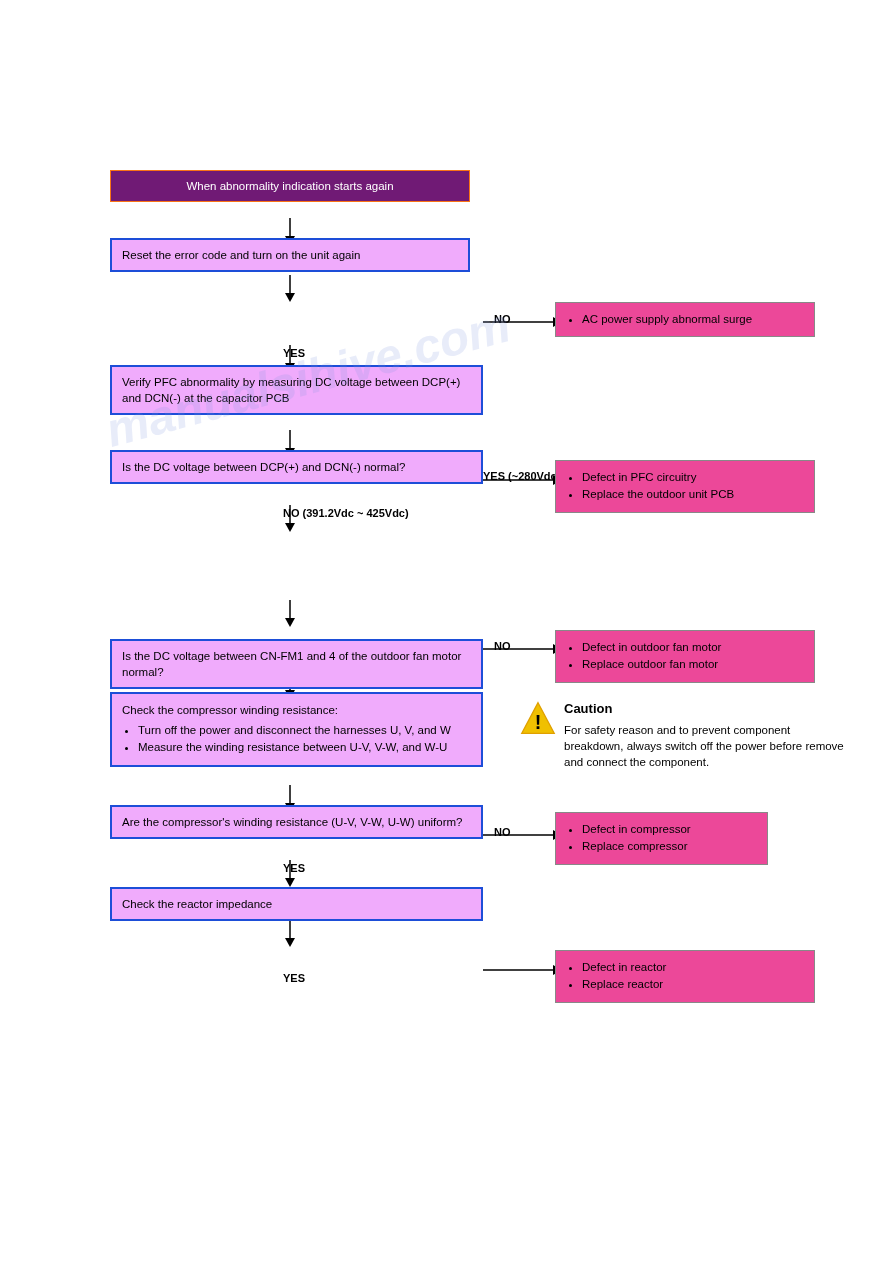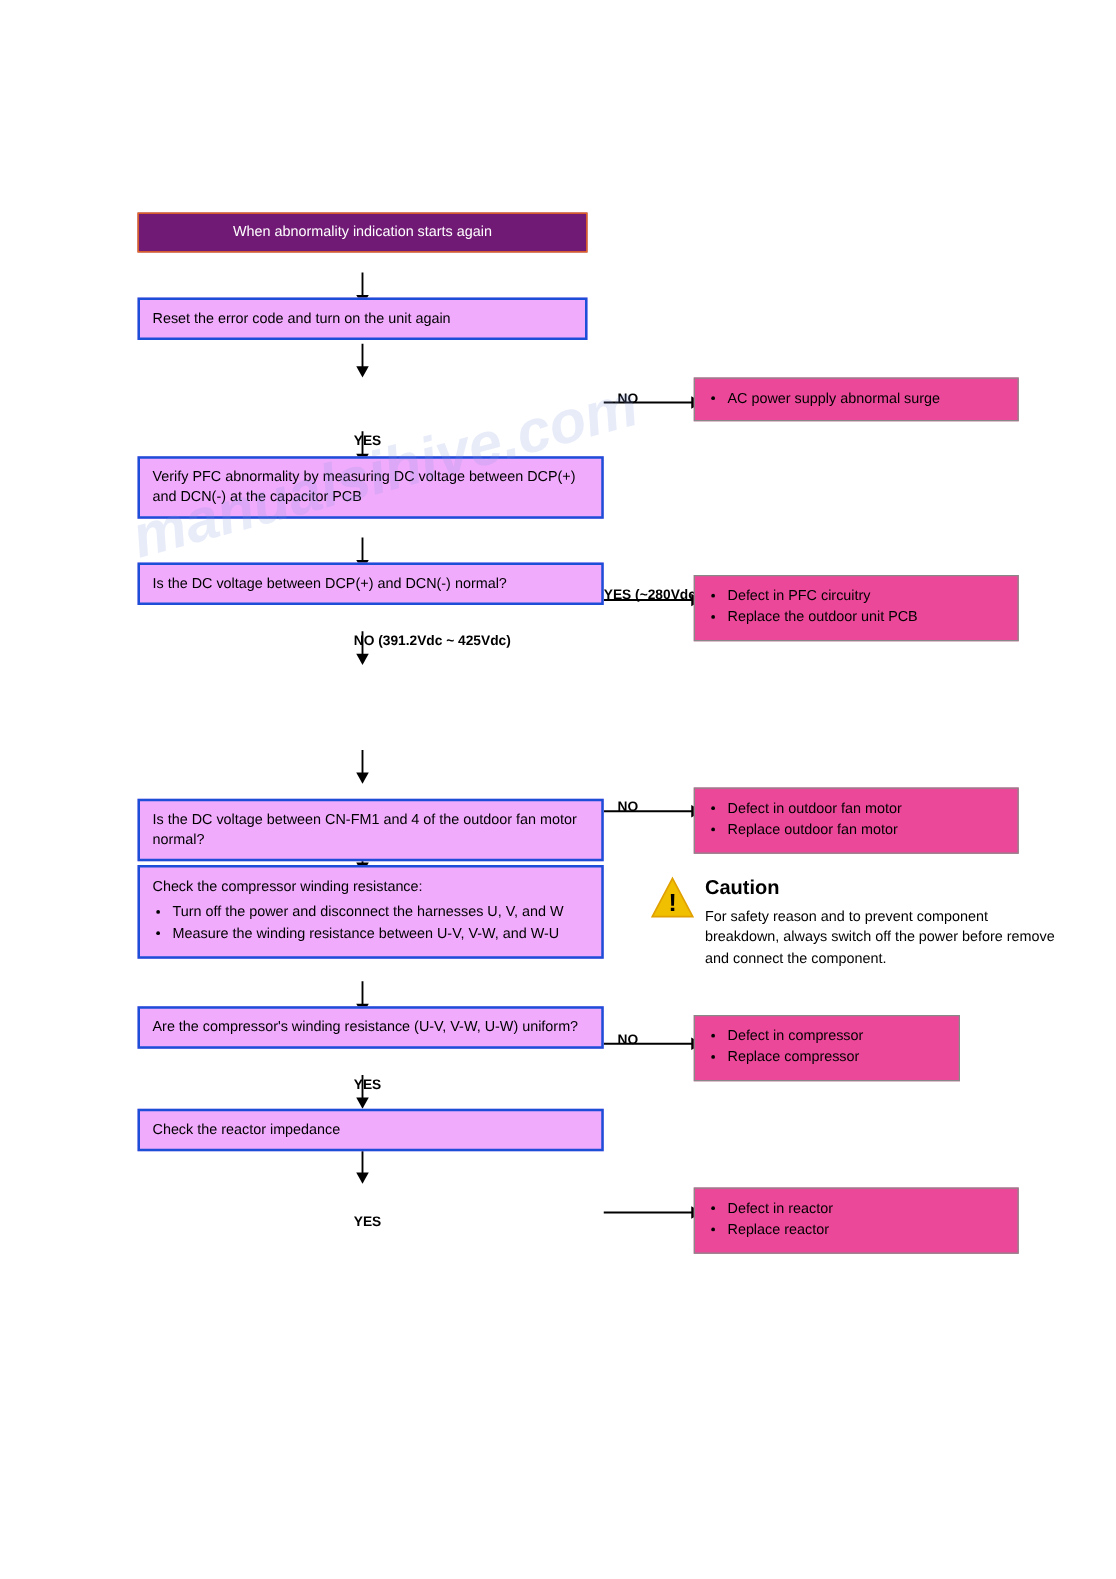--- a/index.html
+++ b/index.html
@@ -90,21 +90,21 @@
     }
 
     .caution-triangle {
       width: 36px;
       height: 36px;
       flex-shrink: 0;
     }
 
     .caution-label {
       font-weight: bold;
-      font-size: 16px;
+      font-size: 13px;
     }
   </style>
 </head>
 <body>
 
 <div class="flowchart-container">
 
   <div class="watermark">manualsihive.com</div>
 
   <svg class="arrows-svg">

